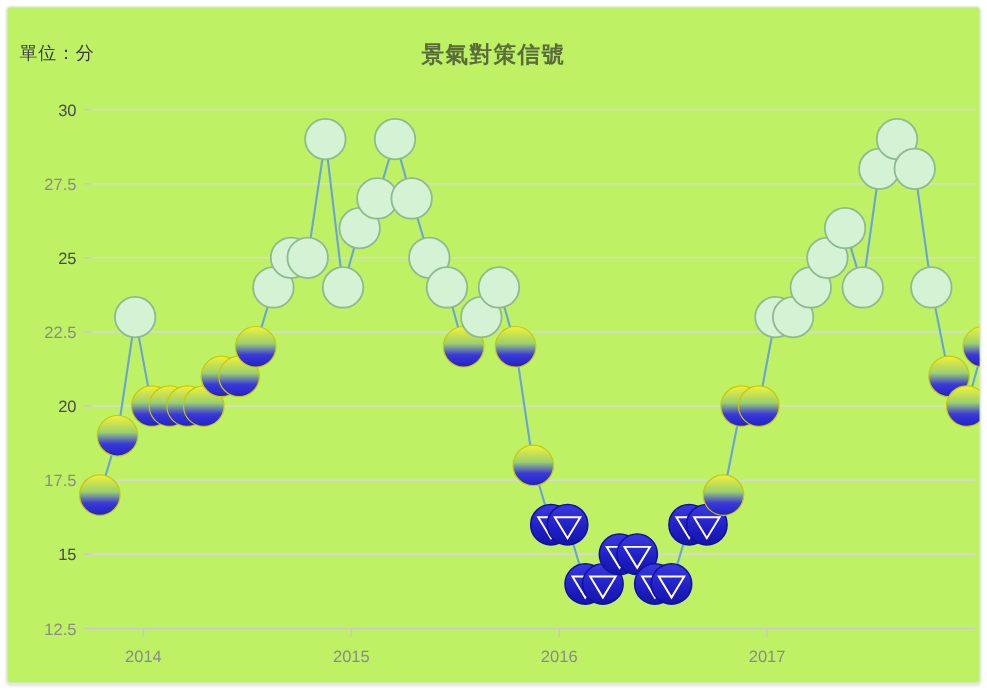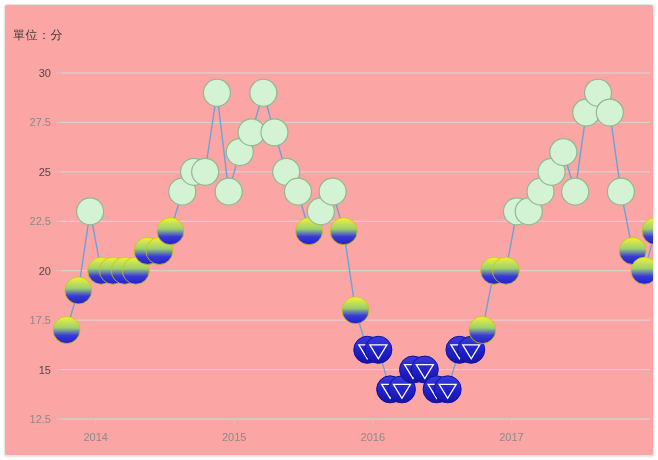--- a/index.html
+++ b/index.html
@@ -5,21 +5,21 @@
   html,body{margin:0;padding:0;}
   body{
     width:658px;height:460px;overflow:hidden;
     background:#ffffff;
     font-family:"Liberation Sans","DejaVu Sans",sans-serif;
   }
   #chart-card{
     position:relative;
     width:650px;height:452px;
     margin:4px;
-    background:#fca5a5;
+    background:#bef264;
     border:1px solid #e2e8e4;
     border-radius:3px;
     box-shadow:0 1px 2px rgba(0,0,0,0.12);
     box-sizing:border-box;
     overflow:hidden;
   }
   #unit-label{
     position:absolute;left:8px;top:22px;
     font-size:12px;color:#3a3a3a;
     letter-spacing:0.5px;
@@ -41,20 +41,21 @@
   .tickmark{stroke:#c9c9c9;stroke-width:1;}
   .series-line{fill:none;stroke:#6aa3d8;stroke-width:1.4;}
 </style>
 </head>
 <body>
 
 <div id="chart-card">
 
   <div id="unit-label">單位：分</div>
 
+  <div id="chart-title">景氣對策信號</div>
 
   <svg id="plot-svg" width="650" height="452">
       <defs>
         <linearGradient id="gradYB" x1="0" y1="0" x2="0" y2="1">
           <stop offset="0%" stop-color="#f2f23a"></stop>
           <stop offset="42%" stop-color="#9bd06e"></stop>
           <stop offset="70%" stop-color="#3a3ad8"></stop>
           <stop offset="100%" stop-color="#2020c8"></stop>
         </linearGradient>
         <linearGradient id="gradB" x1="0" y1="0" x2="0" y2="1">

